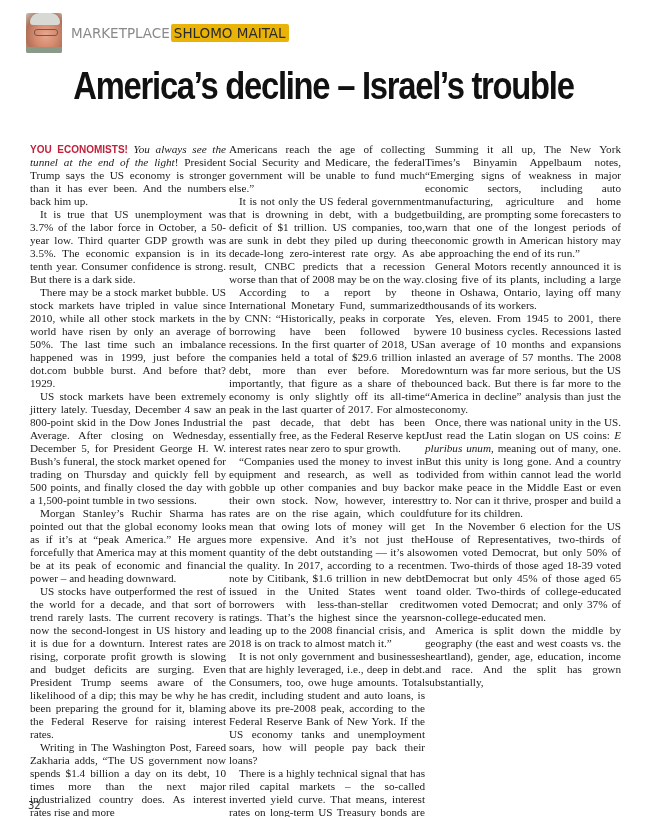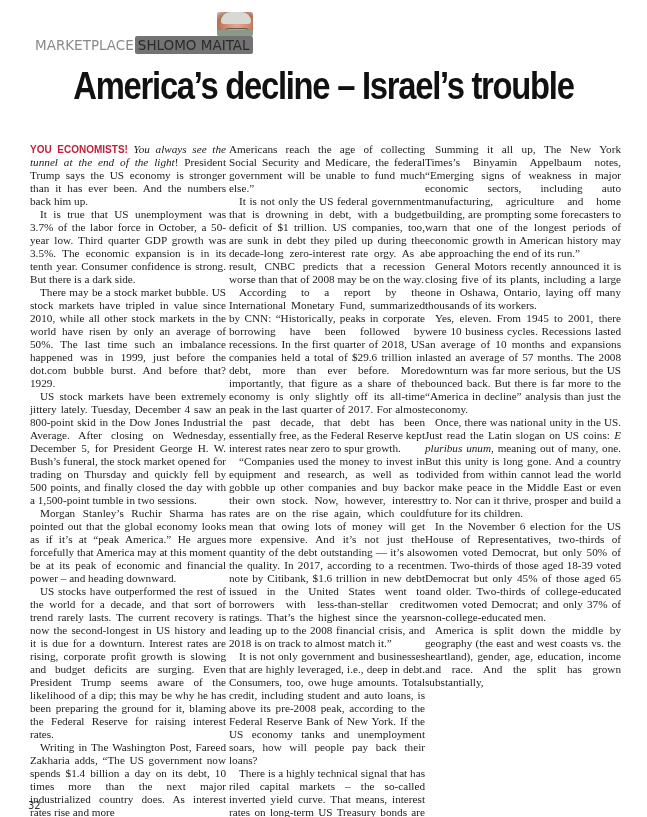--- a/index.html
+++ b/index.html
@@ -1,24 +1,24 @@
 <!DOCTYPE html>
 <html><head>
 <meta charset="utf-8">
 <style>
   html, body { margin: 0; padding: 0; background: #ffffff; }
   body { width: 647px; height: 817px; position: relative; overflow: hidden; font-family: "Liberation Serif", serif; color: #1a1a1a; }
-  .header { position: absolute; left: 26px; top: 12px; height: 42px; display: flex; align-items: flex-end; flex-direction: column; }
+  .header { position: absolute; left: 26px; top: 12px; height: 42px; display: flex; align-items: center; }
   .avatar { width: 36px; height: 40px; border-radius: 2px; position: relative; overflow: hidden;
     background: radial-gradient(ellipse at 55% 55%, #e8a890 0%, #d48a6e 40%, #b07058 70%, #c8c8c0 100%); }
   .avatar .hair { position: absolute; left: 4px; top: 0; width: 30px; height: 12px; background: #d8d8d4; border-radius: 12px 12px 4px 4px; }
   .avatar .glasses { position: absolute; left: 8px; top: 16px; width: 22px; height: 5px; border: 1px solid #6a5a50; border-radius: 3px; }
   .avatar .shirt { position: absolute; left: 0; bottom: 0; width: 36px; height: 6px; background: #8a9a88; }
   .section { margin-left: 9px; font-family: "DejaVu Sans", sans-serif; font-size: 13.5px; letter-spacing: 0px; color: #8a8a8a; display: flex; align-items: center; }
-  .author { background: #737373; color: #2a2a2a; padding: 1px 3px; margin-left: 1px; border-radius: 2px; }
+  .author { background: #eab308; color: #2a2a2a; padding: 1px 3px; margin-left: 1px; border-radius: 2px; }
   .headline { position: absolute; left: 0; width: 647px; top: 64px; text-align: center; font-family: "Liberation Sans", sans-serif; font-weight: bold; font-size: 39px; letter-spacing: -1.5px; color: #111; transform: scaleX(0.84); transform-origin: center; }
   .col { position: absolute; top: 143px; width: 196px; font-size: 11.2px; line-height: 13px; text-align: justify; hyphens: manual; }
   .col p { margin: 0; text-indent: 10px; }
   .col p.first { text-indent: 0; }
   .c1 { left: 30px; }
   .c2 { left: 229px; }
   .c3 { left: 425px; }
   .lead { font-family: "Liberation Sans", sans-serif; font-weight: bold; color: #c0203a; font-size: 10px; }
   em { font-style: italic; }
   .footer-page { position: absolute; left: 28px; top: 800px; font-family: "DejaVu Sans", sans-serif; font-size: 10px; color: #333; }

